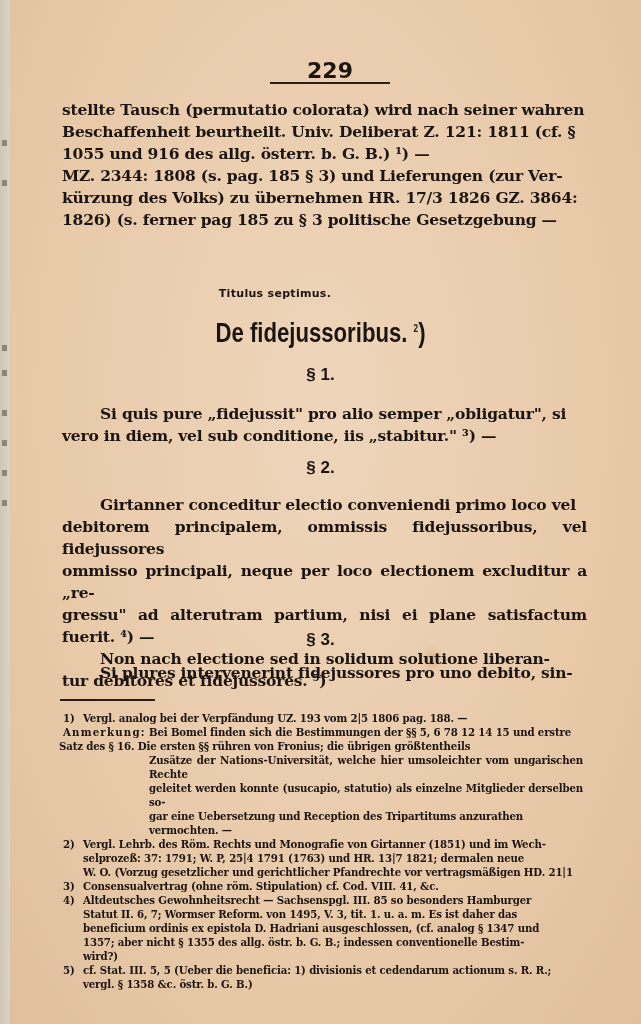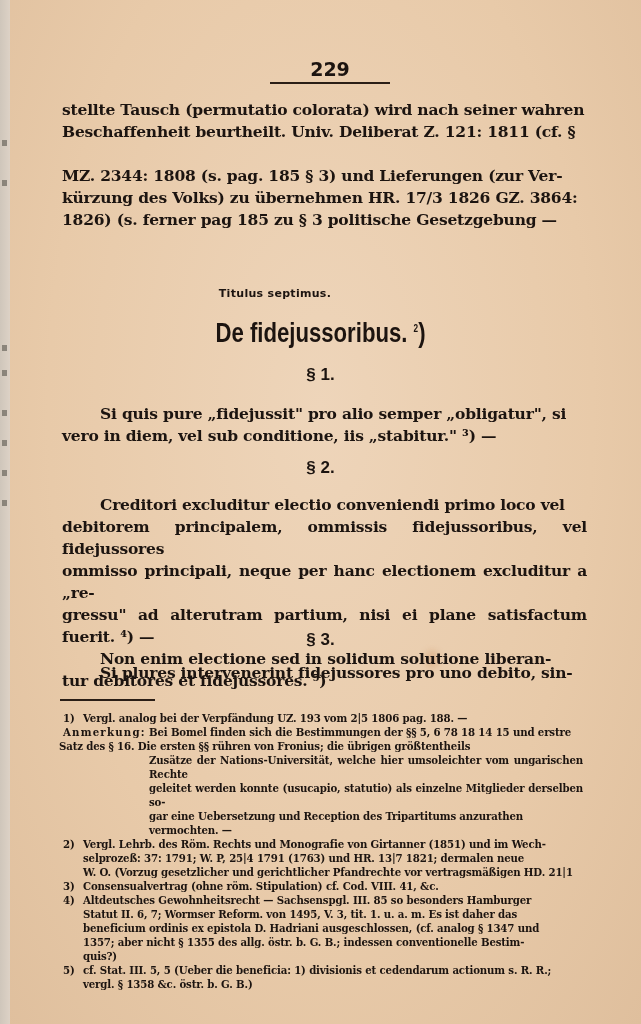--- a/index.html
+++ b/index.html
@@ -16,21 +16,21 @@
     }
     .left-strip {
       position: absolute; left: 0; top: 0; width: 10px; height: 1024px;
       background: linear-gradient(to right, #cfc6bb, #ddd2c6);
     }
     .left-strip .mark {
       position: absolute; left: 2px; width: 5px; height: 6px; background: #6b665e; opacity: 0.7;
     }
     .page-number {
       position: absolute; left: 300px; top: 58px; width: 60px; text-align: center;
-      font-family: "DejaVu Sans", sans-serif; font-weight: bold; font-size: 19px;
+      font-family: "DejaVu Sans", sans-serif; font-weight: bold; font-size: 22px;
     }
     .page-rule {
       position: absolute; left: 270px; top: 82px; width: 120px; height: 2px; background: #2a1e16;
     }
     .body-text {
       position: absolute; left: 102px; width: 485px;
       font-family: "DejaVu Serif", serif; font-weight: bold; font-size: 15.5px;
       line-height: 22px; text-align: justify; letter-spacing: -0.2px;
     }
     .body-text p { margin: 0; }
@@ -80,20 +80,21 @@
   </div>
 
   <div class="stain" style="left:425px;top:650px;width:14px;height:18px;"></div>
 
   <div class="page-number">229</div>
   <div class="page-rule"></div>
 
   <div class="body-text" style="left:62px;width:525px;top:99px;">
     <p>stellte Tausch (permutatio colorata) wird nach seiner wahren</p>
     <p>Beschaffenheit beurtheilt. Univ. Deliberat Z. 121: 1811 (cf. §</p>
+    <p>1055 und 916 des allg. österr. b. G. B.) ¹) —</p>
   </div>
 
   <div class="body-text" style="left:62px;width:525px;top:165px;">
     <p>MZ. 2344: 1808 (s. pag. 185 § 3) und Lieferungen (zur Ver-</p>
     <p>kürzung des Volks) zu übernehmen HR. 17/3 1826 GZ. 3864:</p>
     <p>1826) (s. ferner pag 185 zu § 3 politische Gesetzgebung —</p>
   </div>
 
   <div class="titulus">Titulus septimus.</div>
 
@@ -103,43 +104,43 @@
   </div>
 
   <div class="section" style="top:365px;">§ 1.</div>
   <div class="body-text" style="left:62px;width:525px;top:403px;">
     <p style="padding-left:38px">Si quis pure „fidejussit" pro alio semper „obligatur", si</p>
     <p>vero in diem, vel sub conditione, iis „stabitur." ³) —</p>
   </div>
 
   <div class="section" style="top:458px;">§ 2.</div>
   <div class="body-text" style="left:62px;width:525px;top:494px;">
-    <p style="padding-left:38px">Creditori excluditur electio conveniendi primo loco vel</p>
+    <p style="padding-left:38px">Girtanner conceditur electio conveniendi primo loco vel</p>
     <p>debitorem principalem, ommissis fidejussoribus, vel fidejussores</p>
-    <p>ommisso principali, neque per hanc electionem excluditur a „re-</p>
+    <p>ommisso principali, neque per loco electionem excluditur a „re-</p>
     <p>gressu" ad alterutram partium, nisi ei plane satisfactum fuerit. ⁴) —</p>
-    <p style="padding-left:38px">Non enim electione sed in solidum solutione liberan-</p>
+    <p style="padding-left:38px">Non nach electione sed in solidum solutione liberan-</p>
     <p>tur debitores et fidejussores. ⁵)</p>
   </div>
 
   <div class="section" style="top:630px;">§ 3.</div>
   <div class="body-text" style="left:62px;width:525px;top:662px;">
     <p style="padding-left:38px">Si plures intervenerint fidejussores pro uno debito, sin-</p>
   </div>
 
   <div class="footnote-rule"></div>
 
   <div class="footnotes">
     <div class="fn">
       <span class="num">1)</span>
       <div>Vergl. analog bei der Verpfändung UZ. 193 vom 2|5 1806 pag. 188. —</div>
     </div>
     <div class="fn-note">
       <span class="num">Anmerkung:</span>
-      <div>Bei Bomel finden sich die Bestimmungen der §§ 5, 6 78 18 14 15 und erstre</div>
+      <div>Bei Bomel finden sich die Bestimmungen der §§ 5, 6 78 12 14 15 und erstre</div>
       <div style="padding-left:90px;margin-left:-90px;padding-left:0">Satz des § 16. Die ersten §§ rühren von Fronius; die übrigen größtentheils</div>
       <div>Zusätze der Nations-Universität, welche hier umsoleichter vom ungarischen Rechte</div>
       <div>geleitet werden konnte (usucapio, statutio) als einzelne Mitglieder derselben so-</div>
       <div>gar eine Uebersetzung und Reception des Tripartitums anzurathen</div>
       <div>vermochten. —</div>
     </div>
     <div class="fn">
       <span class="num">2)</span>
       <div>Vergl. Lehrb. des Röm. Rechts und Monografie von Girtanner (1851) und im Wech-</div>
       <div>selprozeß: 37: 1791; W. P, 25|4 1791 (1763) und HR. 13|7 1821; dermalen neue</div>
@@ -148,21 +149,21 @@
     <div class="fn">
       <span class="num">3)</span>
       <div>Consensualvertrag (ohne röm. Stipulation) cf. Cod. VIII. 41, &amp;c.</div>
     </div>
     <div class="fn">
       <span class="num">4)</span>
       <div>Altdeutsches Gewohnheitsrecht — Sachsenspgl. III. 85 so besonders Hamburger</div>
       <div>Statut II. 6, 7; Wormser Reform. von 1495, V. 3, tit. 1. u. a. m. Es ist daher das</div>
       <div>beneficium ordinis ex epistola D. Hadriani ausgeschlossen, (cf. analog § 1347 und</div>
       <div>1357; aber nicht § 1355 des allg. östr. b. G. B.; indessen conventionelle Bestim-</div>
-      <div>quis?)</div>
+      <div>wird?)</div>
     </div>
     <div class="fn">
       <span class="num">5)</span>
       <div>cf. Stat. III. 5, 5 (Ueber die beneficia: 1) divisionis et cedendarum actionum s. R. R.;</div>
       <div>vergl. § 1358 &amp;c. östr. b. G. B.)</div>
     </div>
   </div>
 </div>
 
 </body></html>

